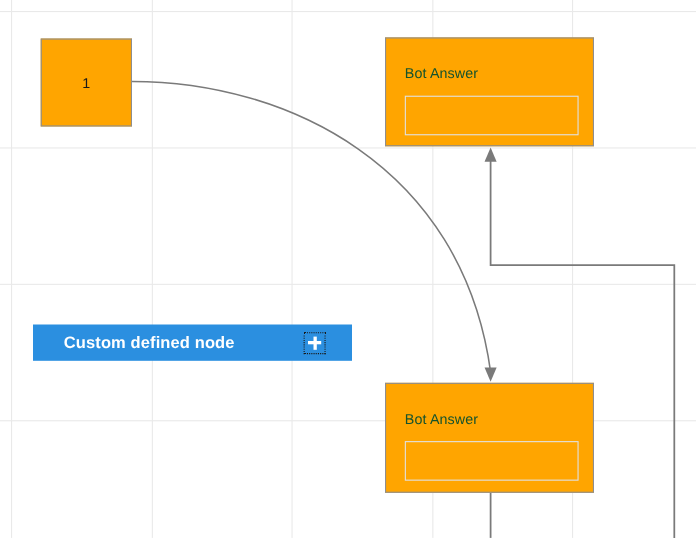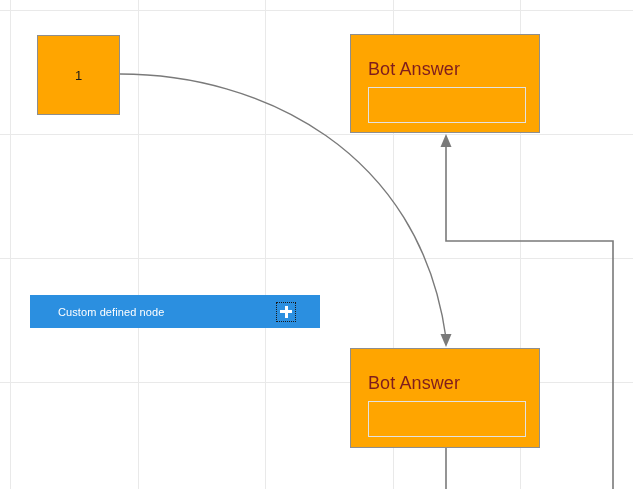--- a/index.html
+++ b/index.html
@@ -58,22 +58,22 @@
     display: flex;
     align-items: center;
     justify-content: center;
     color: #1a1a1a;
     font-size: 13px;
   }
   .node-title {
     position: absolute;
     left: 17px;
     top: 24px;
-    font-size: 18px;
-    color: #7f1d1d;
+    font-size: 13px;
+    color: #14532d;
     letter-spacing: 0.1px;
   }
   .node-slot {
     position: absolute;
     left: 17px;
     top: 52px;
     width: 158px;
     height: 36px;
     border: 1px solid #e2e2e2;
     box-sizing: border-box;
@@ -87,24 +87,25 @@
     width: 290px;
     height: 33px;
     background: #2b8fe0;
     display: flex;
     align-items: center;
     box-sizing: border-box;
     padding: 0 14px 0 28px;
   }
   .palette-label {
     color: #ffffff;
-    font-size: 11px;
+    font-size: 15px;
     flex: 1;
     white-space: nowrap;
     letter-spacing: 0.1px;
+    font-weight: bold;
   }
   .plus-box {
     width: 20px;
     height: 20px;
     border: 1px dotted #1a1a1a;
     box-sizing: border-box;
     position: relative;
     flex: none;
     margin-right: 10px;
   }

